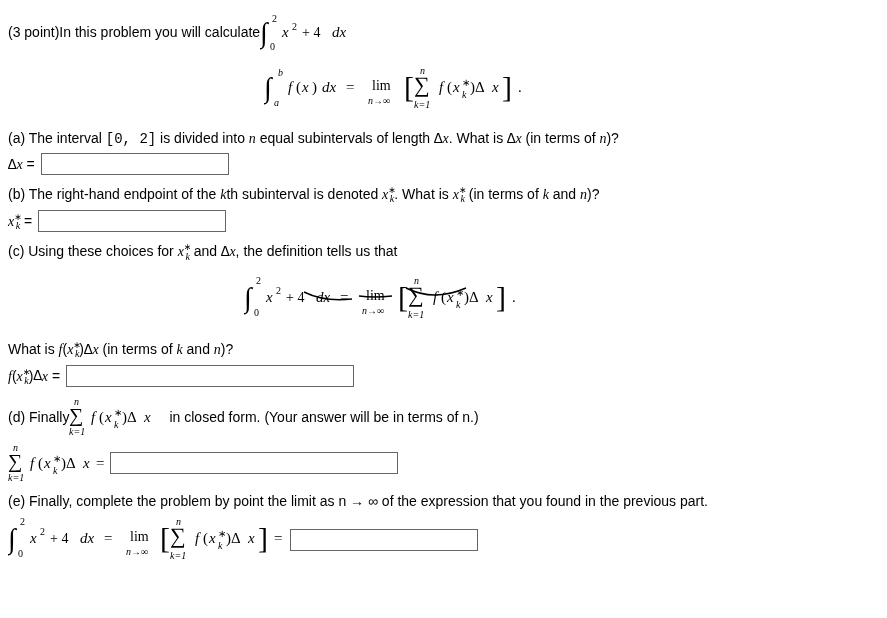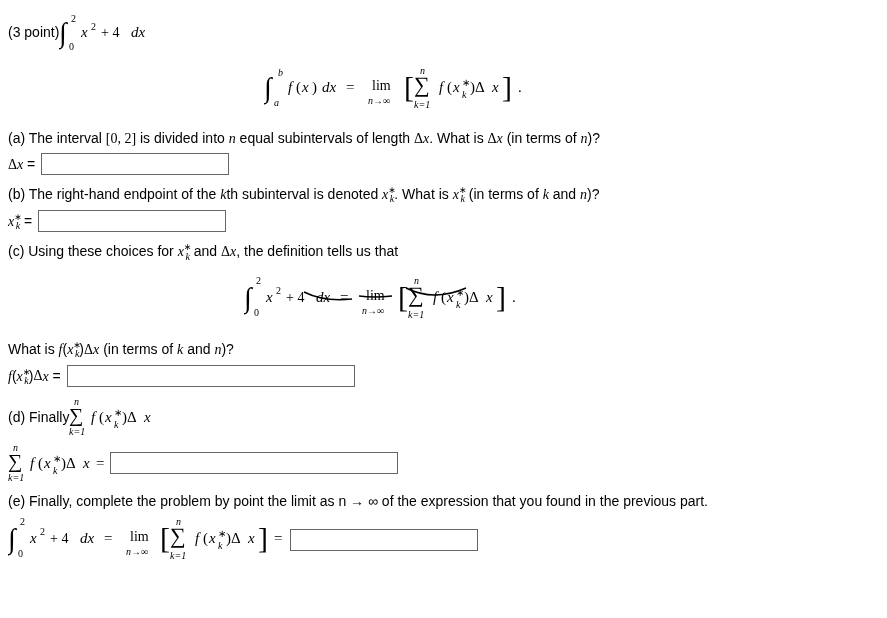--- a/index.html
+++ b/index.html
@@ -15,21 +15,21 @@
       margin: 4px 0;
       display: flex;
       align-items: center;
       flex-wrap: wrap;
     }
     .math {
       font-family: 'Times New Roman', serif;
       font-style: italic;
     }
     .math-upright {
-      font-family: Liberation Serif, serif;
+      font-family: Liberation Mono, monospace;
       font-style: normal;
       margin-top: 28px;
     }
     .formula-center {
       text-align: center;
       margin: 12px 0;
       font-family: 'Times New Roman', serif;
     }
     .formula-strike {
       text-align: center;
@@ -58,20 +58,21 @@
       stroke-width: 1.5;
       fill: none;
     }
     .eq-label { margin-right: 4px; }
   </style>
 </head>
 <body>
 
 <div class="text-line">
   <span>(3 point)</span>
+  <span> In this problem you will calculate </span>
   <svg class="svg-formula" width="110" height="40">
     <text x="0" y="30" font-family="serif" font-size="28">∫</text>
     <text x="12" y="10" font-family="serif" font-size="10">2</text>
     <text x="10" y="38" font-family="serif" font-size="10">0</text>
     <text x="22" y="25" font-family="serif" font-size="15" font-style="italic">x</text>
     <text x="32" y="18" font-family="serif" font-size="10">2</text>
     <text x="42" y="25" font-family="serif" font-size="14">+ 4 </text>
     <text x="72" y="25" font-family="serif" font-size="15" font-style="italic">dx</text>
   </svg>
 </div>
@@ -172,20 +173,21 @@
     <text x="5" y="8" font-family="serif" font-size="10" font-style="italic">n</text>
     <text x="0" y="38" font-family="serif" font-size="10" font-style="italic">k=1</text>
     <text x="22" y="25" font-family="serif" font-size="15" font-style="italic">f</text>
     <text x="30" y="25" font-family="serif" font-size="15">(</text>
     <text x="36" y="25" font-family="serif" font-size="15" font-style="italic">x</text>
     <text x="45" y="19" font-family="serif" font-size="10">∗</text>
     <text x="45" y="31" font-family="serif" font-size="10" font-style="italic">k</text>
     <text x="53" y="25" font-family="serif" font-size="15">)Δ</text>
     <text x="75" y="25" font-family="serif" font-size="15" font-style="italic">x</text>
   </svg>
+  <span> in closed form. (Your answer will be in terms of n.)</span>
 </div>
 <div class="text-line">
   <svg class="svg-formula" width="100" height="40">
     <text x="0" y="25" font-family="serif" font-size="20">∑</text>
     <text x="5" y="8" font-family="serif" font-size="10" font-style="italic">n</text>
     <text x="0" y="38" font-family="serif" font-size="10" font-style="italic">k=1</text>
     <text x="22" y="25" font-family="serif" font-size="15" font-style="italic">f</text>
     <text x="30" y="25" font-family="serif" font-size="15">(</text>
     <text x="36" y="25" font-family="serif" font-size="15" font-style="italic">x</text>
     <text x="45" y="19" font-family="serif" font-size="10">∗</text>

